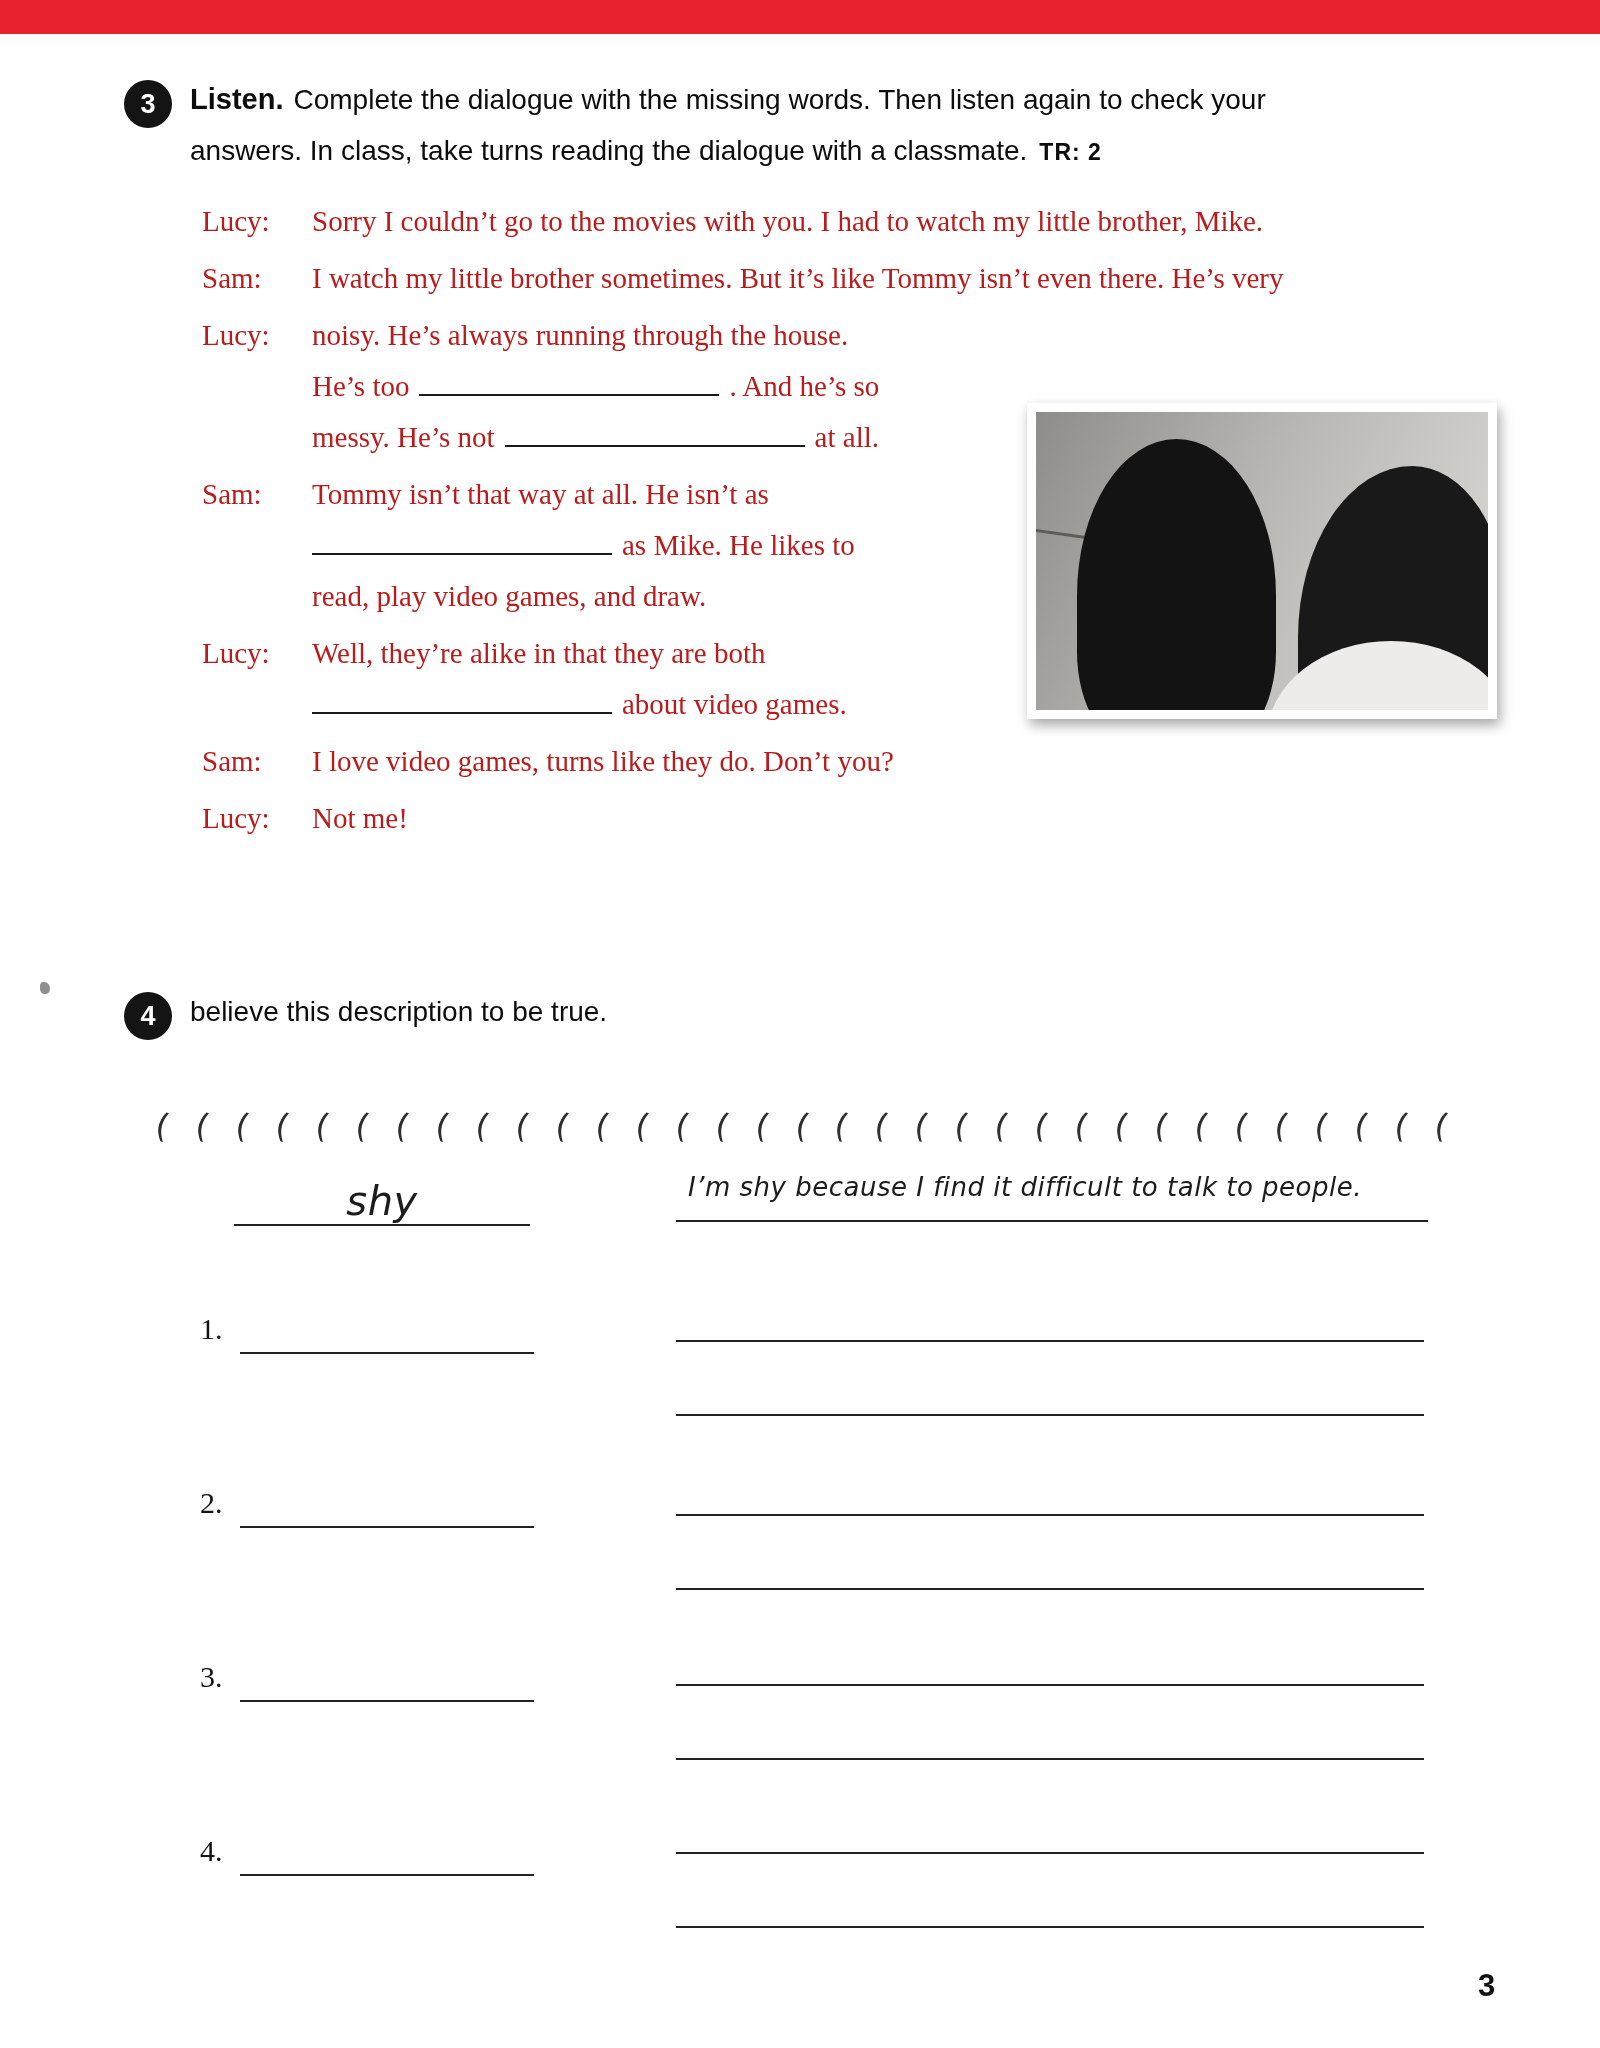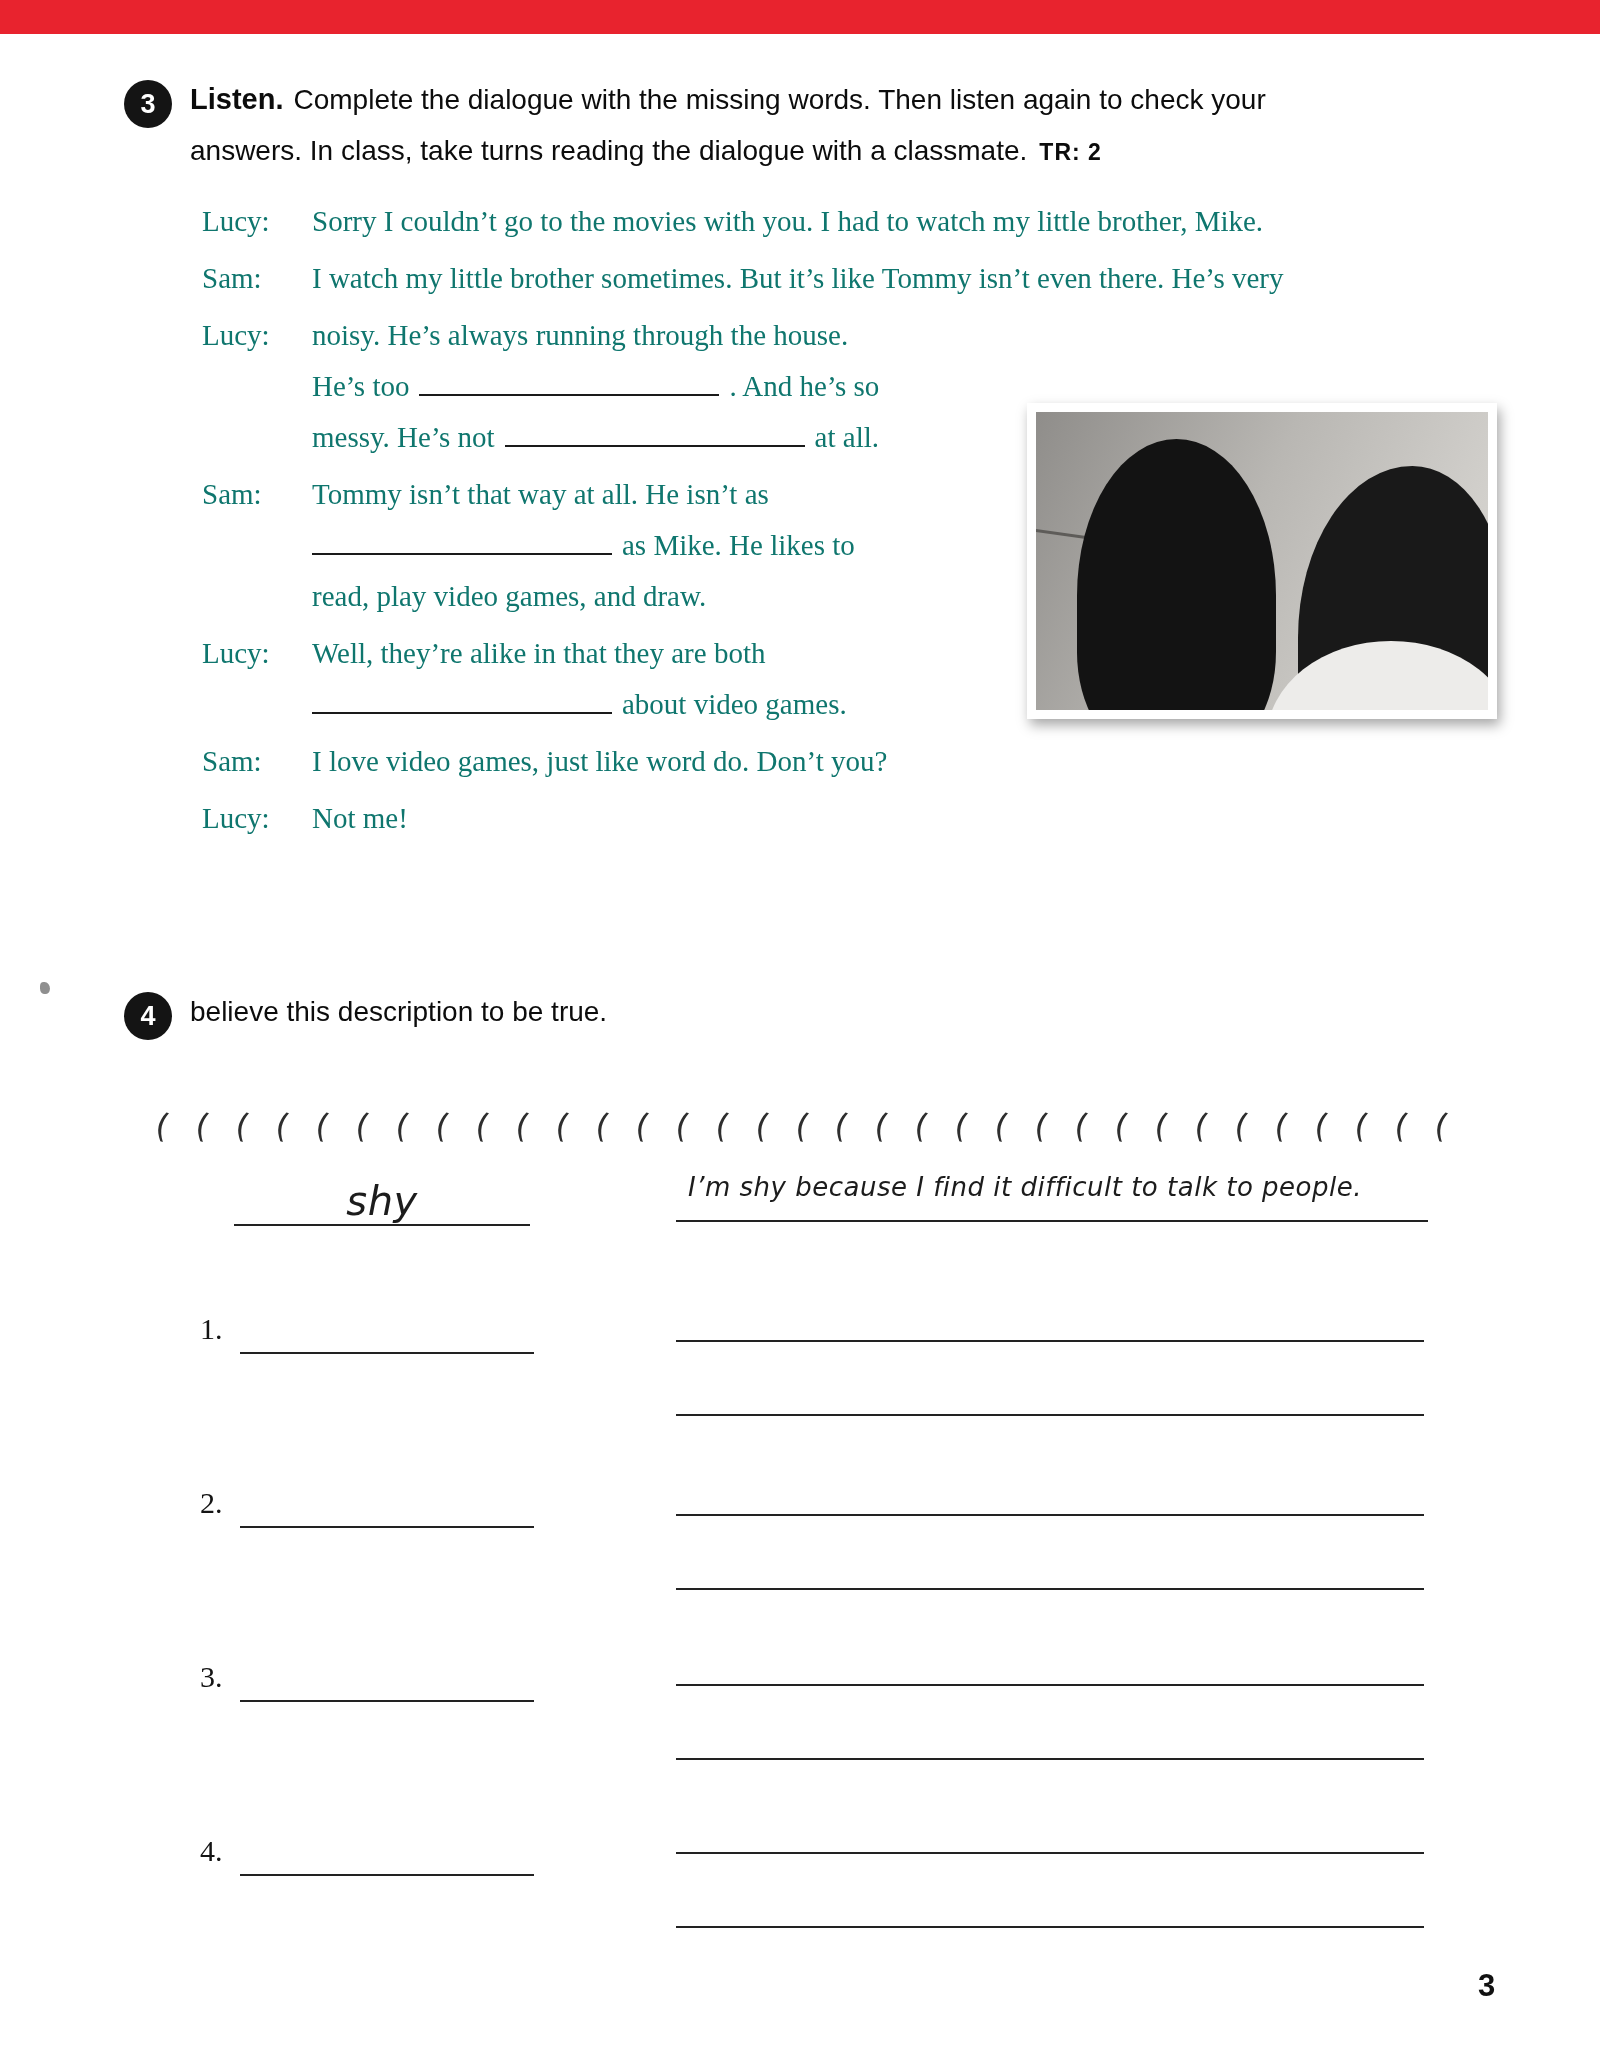--- a/index.html
+++ b/index.html
@@ -22,21 +22,21 @@
 
   .heading { position: absolute; left: 190px; font-size: 28px; line-height: 51px; color: #0c0c0c; }
   .heading-3 { top: 74px; }
   .heading-4 { top: 986px; }
   .h-line { white-space: nowrap; }
   .h-title { font-weight: 700; font-size: 29px; margin-right: 10px; }
   .track { font-weight: 700; font-size: 23px; letter-spacing: 1px; margin-left: 12px; }
 
   .dialogue {
     position: absolute; left: 202px; top: 196px; width: 1270px;
-    font-family: "Liberation Serif", serif; font-size: 29px; line-height: 51px; color: #0f766e;
+    font-family: "Liberation Serif", serif; font-size: 29px; line-height: 51px; color: #b91c1c;
   }
   .turn { display: flex; margin-bottom: 6px; }
   .speaker { width: 110px; flex: none; }
   .dline { white-space: nowrap; }
   .blank {
     display: inline-block; width: 300px; height: 20px;
     border-bottom: 2px solid #1a1a1a; margin: 0 10px;
   }
   .dline.lead .blank { margin-left: 0; }
 
@@ -125,21 +125,21 @@
       <div class="speaker">Lucy:</div>
       <div class="lines">
         <div class="dline"><span>Well, they’re alike in that they are both</span></div>
         <div class="dline lead"><span class="blank"></span><span>about video games.</span></div>
       </div>
     </div>
 
     <div class="turn">
       <div class="speaker">Sam:</div>
       <div class="lines">
-        <div class="dline"><span>I love video games, just like word do. Don’t you?</span></div>
+        <div class="dline"><span>I love video games, turns like they do. Don’t you?</span></div>
       </div>
     </div>
 
     <div class="turn">
       <div class="speaker">Lucy:</div>
       <div class="lines">
         <div class="dline"><span>Not me!</span></div>
       </div>
     </div>
   </div>

